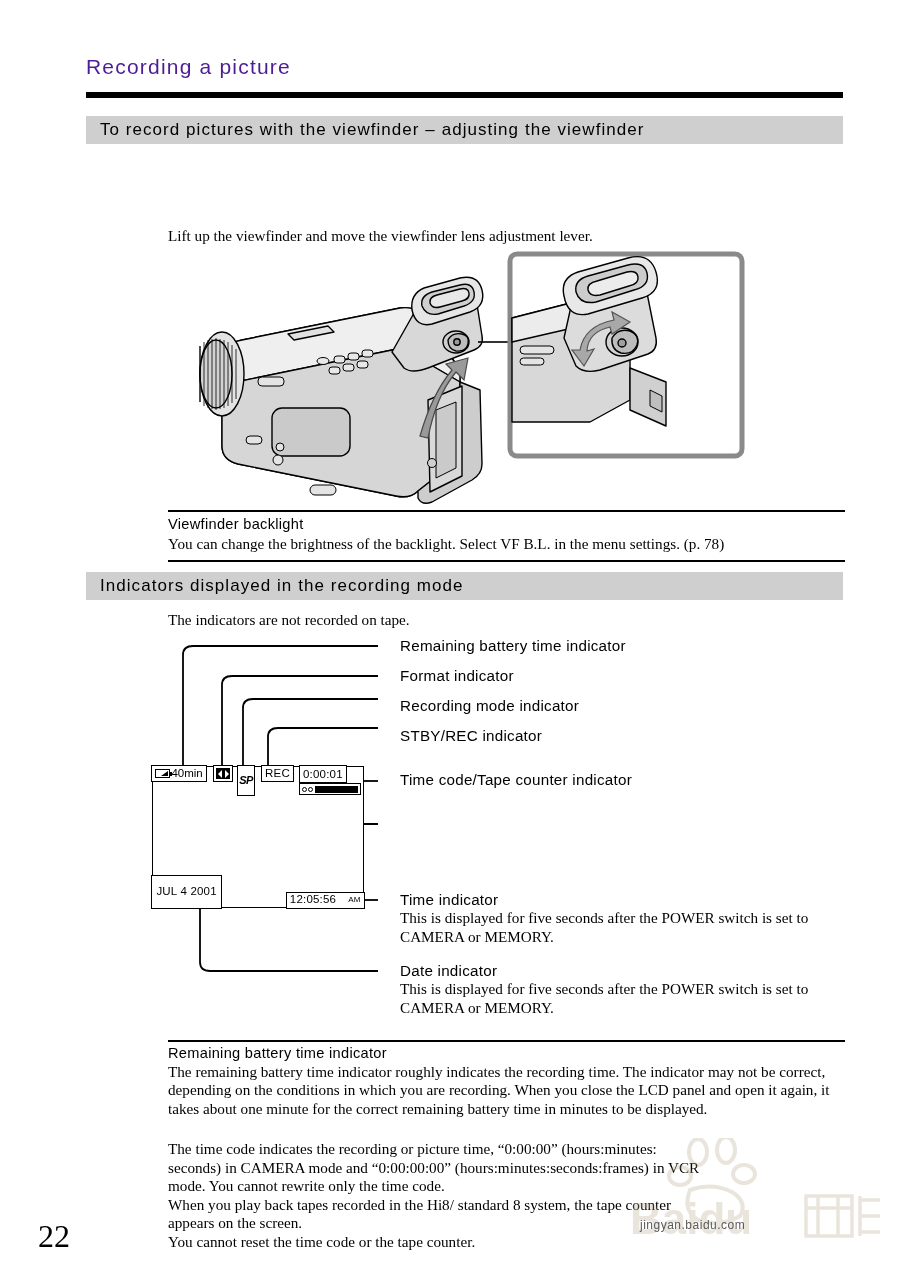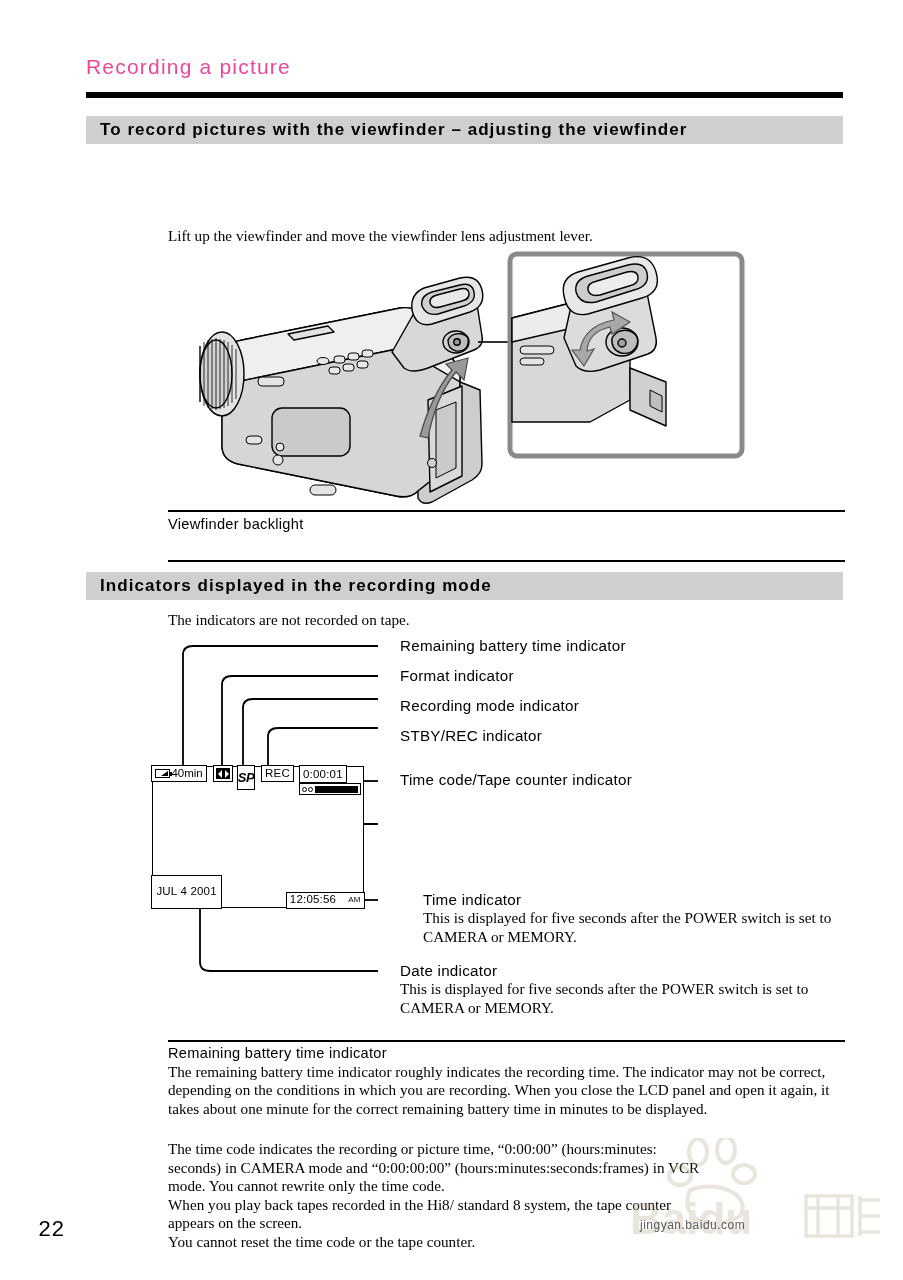--- a/index.html
+++ b/index.html
@@ -11,32 +11,32 @@
     color: #000;
     position: relative;
     overflow: hidden;
   }
   .page { position: relative; width: 903px; height: 1280px; }
 
   
   .chapter-title {
     position:absolute; left:86px; top:55px;
     font-family:"Liberation Sans","DejaVu Sans",sans-serif;
-    font-size:21px; letter-spacing:1.2px; font-weight:400; color:#ec4899;
+    font-size:21px; letter-spacing:1.2px; font-weight:400; color:#4c1d95;
     white-space:nowrap;
   }
   .rule-thick {
     position:absolute; left:86px; top:92px; width:757px; height:6px; background:#000;
   }
 
   
   .section-bar {
     position:absolute; left:86px; width:757px; height:28px;
     background:#cfcfcf;
-    display:flex; align-items:center;font-weight:bold;
+    display:flex; align-items:center;
   }
   .section-bar span {
     font-family:"Liberation Sans","DejaVu Sans",sans-serif;
     font-size:17px; letter-spacing:1.05px; padding-left:14px; white-space:nowrap;
   }
   #bar1 { top:116px; }
   #bar2 { top:572px; }
 
   
   .body-p {
@@ -83,21 +83,21 @@
   }
   .fmt { height:17px; width:20px; }
   .d8 {
     display:block; width:14px; height:11px; background:#000; position:relative;
   }
   .d8:before, .d8:after{
     content:""; position:absolute; top:1.5px; width:0; height:0;
   }
   .d8:before{ left:1.5px; border-top:4px solid transparent; border-bottom:4px solid transparent; border-right:4px solid #fff;}
   .d8:after { right:1.5px; border-top:4px solid transparent; border-bottom:4px solid transparent; border-left:4px solid #fff;}
-  .mode { height:25px; width:18px; font-size:13px;text-align:right; }
+  .mode { height:31px; width:18px; font-size:11px;text-align:right; }
   .mode span{ font-style:italic; font-weight:bold; letter-spacing:-0.5px;}
   .rec  { height:17px; padding:0 3px; letter-spacing:0.2px; }
   .tc   { height:17px; padding:8px 3px; letter-spacing:0.2px;text-align:center; }
   .tape {
     position:absolute; border:1.6px solid #000; background:#fff;
     display:flex; align-items:center; padding:1px 2px;
   }
   .tape-reels{ display:flex; gap:1px; margin-right:2px;}
   .tape-reels b{ width:5px;height:5px;border:1.2px solid #000;border-radius:50%;display:block;}
   .tape-bar{ flex:1; height:7px; background:#000; }
@@ -116,22 +116,22 @@
   .callout .c-body {
     font-size:15.2px; line-height:19px; font-family:"Liberation Serif","DejaVu Serif",serif;
   }
 
   
   .leaders { position:absolute; left:0; top:0; width:903px; height:1280px; pointer-events:none; }
 
   
   .pageno {
     position:absolute; left:38px; top:1218px;
-    font-family:Liberation Mono, monospace;
-    font-size:22px;
+    font-family:Liberation Serif, serif;
+    font-size:32px;
   }
 
   
   .wm { position:absolute; left:628px; top:1138px; width:260px; height:120px; opacity:0.30; }
   .wm-text {
     position:absolute; left:640px; top:1218px;
     font-family:"Liberation Sans","DejaVu Sans",sans-serif;
     font-size:12px; color:#404040; letter-spacing:0.5px; opacity:0.85;
   }
   .d8-inline{
@@ -249,20 +249,21 @@
 
       <g fill="#a8a8a8" stroke="#555" stroke-width="1.2">
         <path d="M420 100 Q424 76 454 70 L452 62 L470 72 L452 84 L450 77 Q428 82 427 101 L434 99 L424 116 L412 100 Z"></path>
       </g>
     </g>
   </svg>
 
   <div class="rule-thin" style="top:510px;"></div>
   <div class="body-p" style="top:515px;">
     <div class="sub-head">Viewfinder backlight</div>
+    <div>You can change the brightness of the backlight. Select VF B.L. in the menu settings. (p. 78)</div>
   </div>
   <div class="rule-thin" style="top:560px;"></div>
 
   <div class="section-bar" id="bar2">
     <span>Indicators displayed in the recording mode</span>
   </div>
 
   <div class="body-p" style="top:610px;">The indicators are not recorded on tape.</div>
 
   <svg class="leaders">
@@ -337,21 +338,21 @@
   </div>
   <div class="callout" style="top:697px;">
     <div class="c-head">Recording mode indicator</div>
   </div>
   <div class="callout" style="top:727px;">
     <div class="c-head">STBY/REC indicator</div>
   </div>
   <div class="callout" style="top:771px;">
     <div class="c-head">Time code/Tape counter indicator</div>
   </div>
-  <div class="callout" style="top:891px;margin-left:23px;">
+  <div class="callout" style="top:891px;">
     <div class="c-head">Time indicator</div>
     <div class="c-body" style="width:448px;">This is displayed for five seconds after the POWER switch is set to CAMERA or MEMORY.</div>
   </div>
   <div class="callout" style="top:962px;">
     <div class="c-head">Date indicator</div>
     <div class="c-body" style="width:448px;">This is displayed for five seconds after the POWER switch is set to CAMERA or MEMORY.</div>
   </div>
 
   <div class="rule-thin" style="top:1040px;"></div>
 

